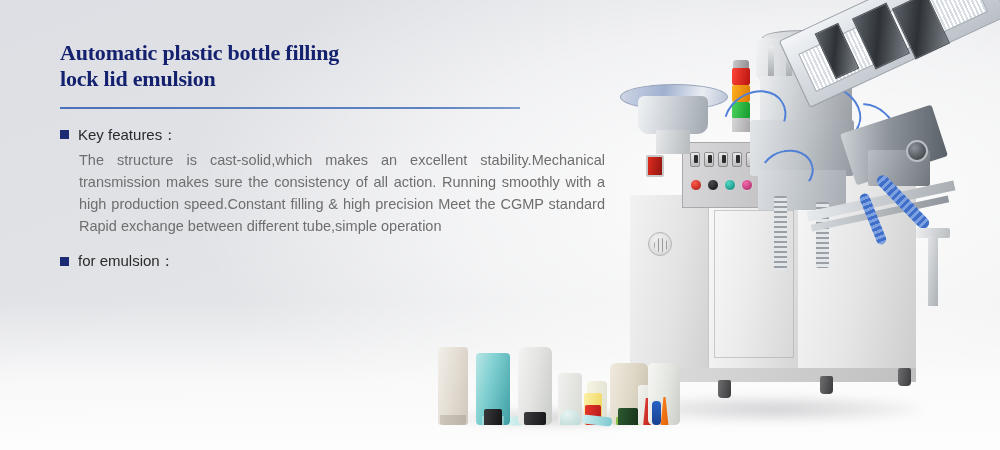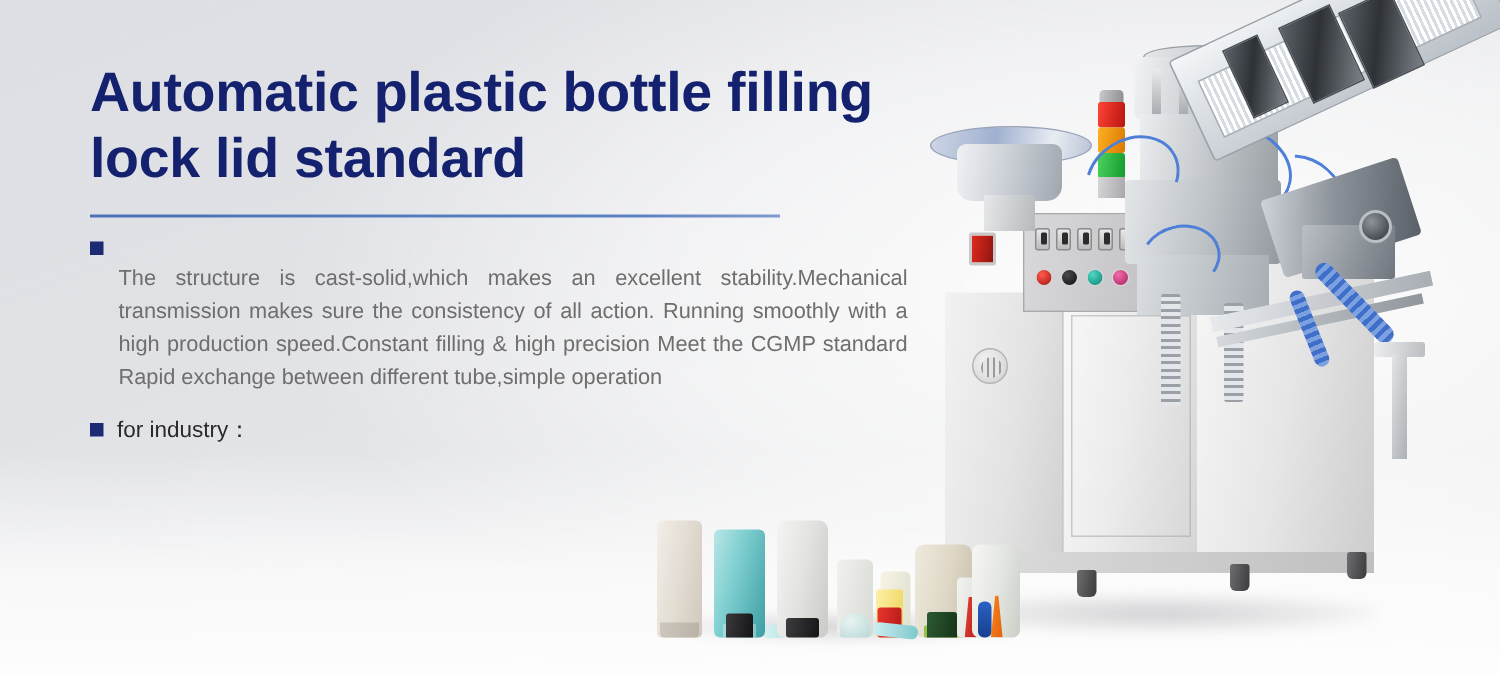--- a/index.html
+++ b/index.html
@@ -23,23 +23,23 @@
     position:absolute; left:0; bottom:0; width:1000px; height:150px;
     background:linear-gradient(to bottom, rgba(255,255,255,0) 0%, rgba(255,255,255,0.75) 55%, rgba(255,255,255,0.92) 100%);
   }
 
   
   #text-col {
     position:absolute; left:60px; top:40px; width:545px;
     z-index:6;
   }
   #title {
-    font-size:37px; font-weight:bold; line-height:1.20;
+    font-size:22px; font-weight:bold; line-height:1.20;
     color:#14216e; letter-spacing:-0.2px;
-    font-family:Liberation Sans, sans-serif;
+    font-family:Liberation Serif, serif;
   }
   #divider {
     margin-top:14px; width:460px; height:2px;
     background:linear-gradient(to right,#4a72b8 0%, #5f83c2 80%, #7e9bce 100%);
   }
 
   .feature-block { margin-top:16px; }
   .bullet-head {
     display:flex; align-items:center; gap:9px;
     font-size:15px; color:#2a2a2a; line-height:1.3;
@@ -422,33 +422,34 @@
 
     <div class="bt jug"></div>
     <div class="bt jug-blue"></div>
     <div class="bt jug-noz"></div>
   </div>
 
   <div id="text-col">
 
     <h1 id="title">
       <span>Automatic plastic bottle filling</span><br>
-      <span>lock lid standard</span>
+      <span>lock lid emulsion</span>
     </h1>
 
     <div id="divider"></div>
 
     <div class="feature-block">
       <div class="bullet-head">
         <span class="sq"></span>
+        <span>Key features：</span>
       </div>
       <p class="body-text">The structure is cast-solid,which makes an excellent stability.Mechanical transmission makes sure the consistency of all action. Running smoothly with a high production speed.Constant filling &amp; high precision Meet the CGMP standard Rapid exchange between different tube,simple operation</p>
     </div>
 
     <div class="feature-block" id="block2">
       <div class="bullet-head">
         <span class="sq"></span>
-        <span>for industry：</span>
+        <span>for emulsion：</span>
       </div>
     </div>
 
   </div>
 </div>
 
 </body></html>

